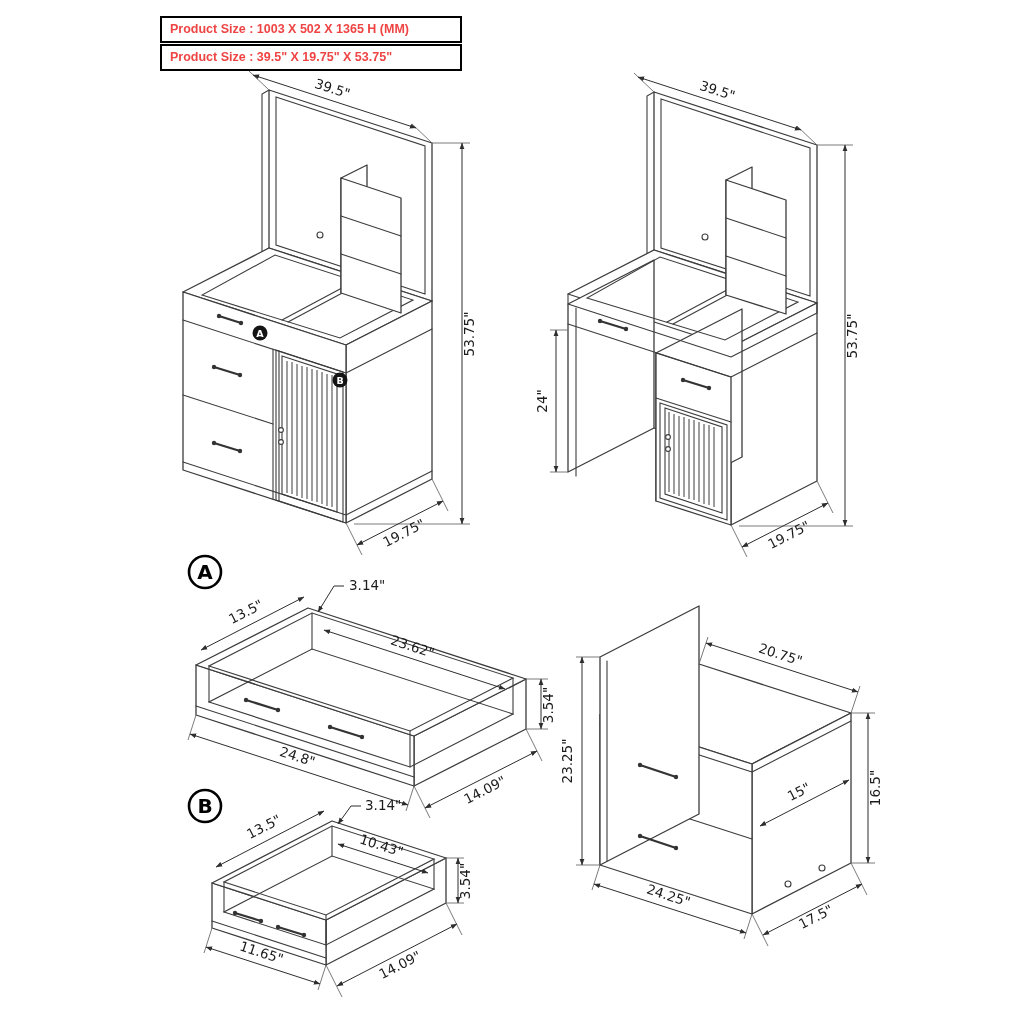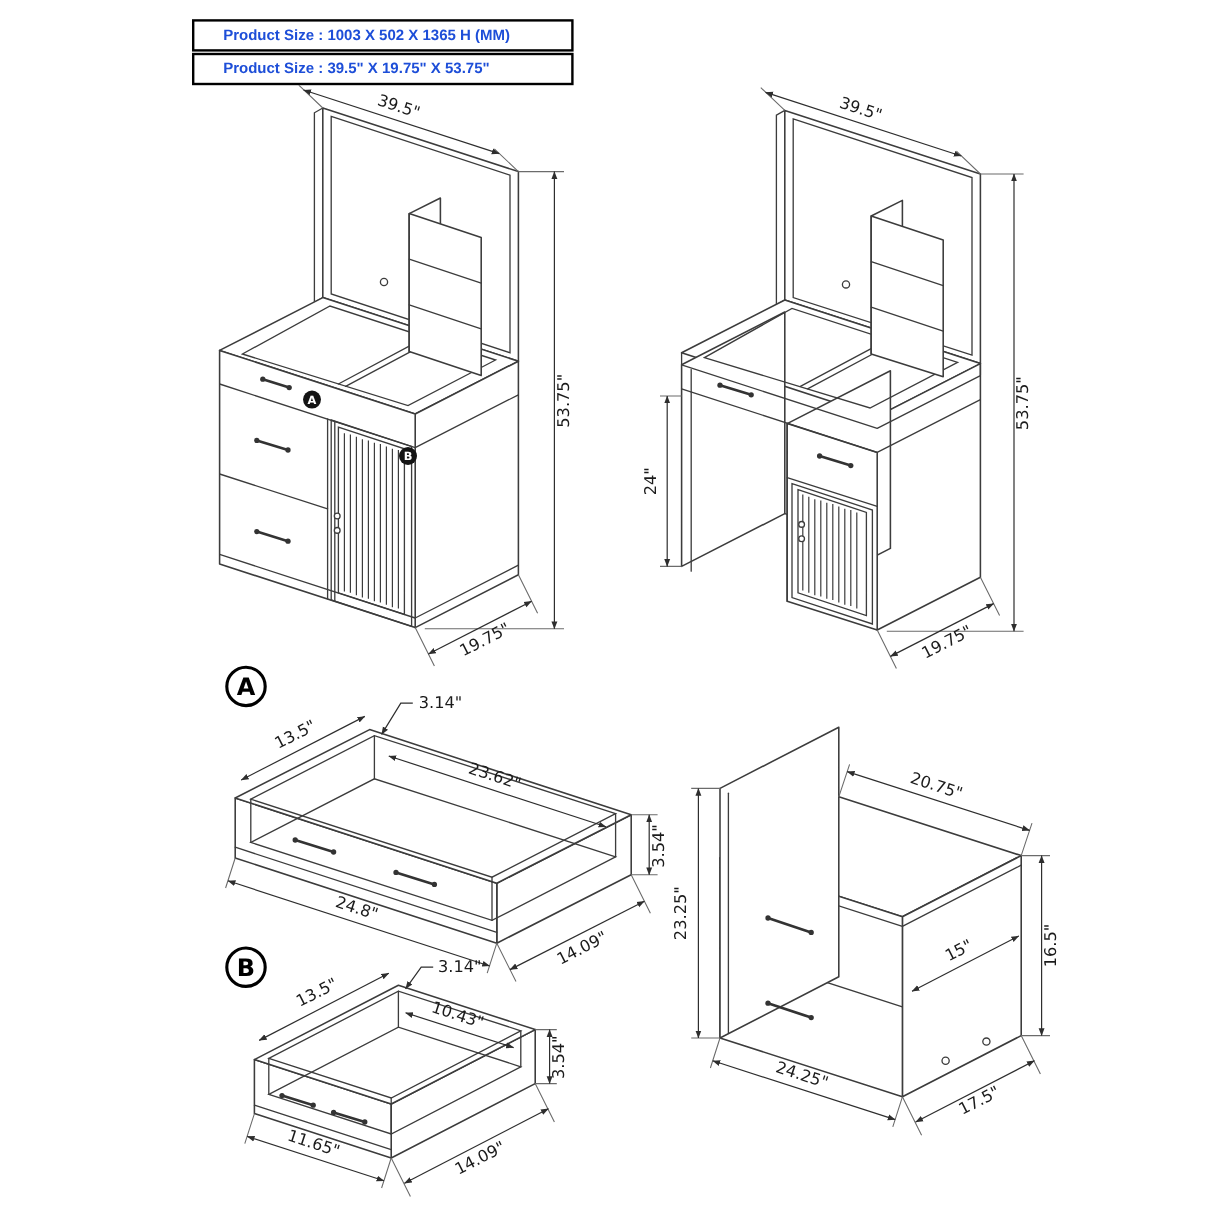--- a/index.html
+++ b/index.html
@@ -1,20 +1,20 @@
 <!DOCTYPE html>
 <html><head>
 <meta charset="utf-8">
 <style>
   html,body{margin:0;padding:0;background:#fff;}
   #stage{position:relative;width:1024px;height:1024px;background:#fff;overflow:hidden;
          font-family:"Liberation Sans",sans-serif;}
   .size-box{position:absolute;left:160px;width:290px;height:23px;border:2px solid #000;
-            background:#fff;font:bold 12.5px "Liberation Sans",sans-serif;color:#1d4ed8;
-            line-height:23px;padding-left:24px;}
+            background:#fff;font:bold 12.5px "Liberation Sans",sans-serif;color:#ef4444;
+            line-height:23px;padding-left:8px;}
   #box1{top:16px;} #box2{top:44px;}
   svg{position:absolute;left:0;top:0;}
   .obj{fill:#fff;stroke:#3c3c3c;stroke-width:1.3;stroke-linejoin:round;}
   .ln{fill:none;stroke:#3c3c3c;stroke-width:1.1;stroke-linecap:round;}
   .slat{fill:none;stroke:#3c3c3c;stroke-width:1;}
   .ext{stroke:#6b6b6b;stroke-width:.9;fill:none;}
   .dim{stroke:#2e2e2e;stroke-width:1;fill:none;}
   .dimtxt{font:13.5px "DejaVu Sans",sans-serif;fill:#1b1b1b;text-anchor:middle;}
   .hdl{stroke:#333;stroke-width:2.2;stroke-linecap:round;fill:none;}
   .dot{fill:#333;}

